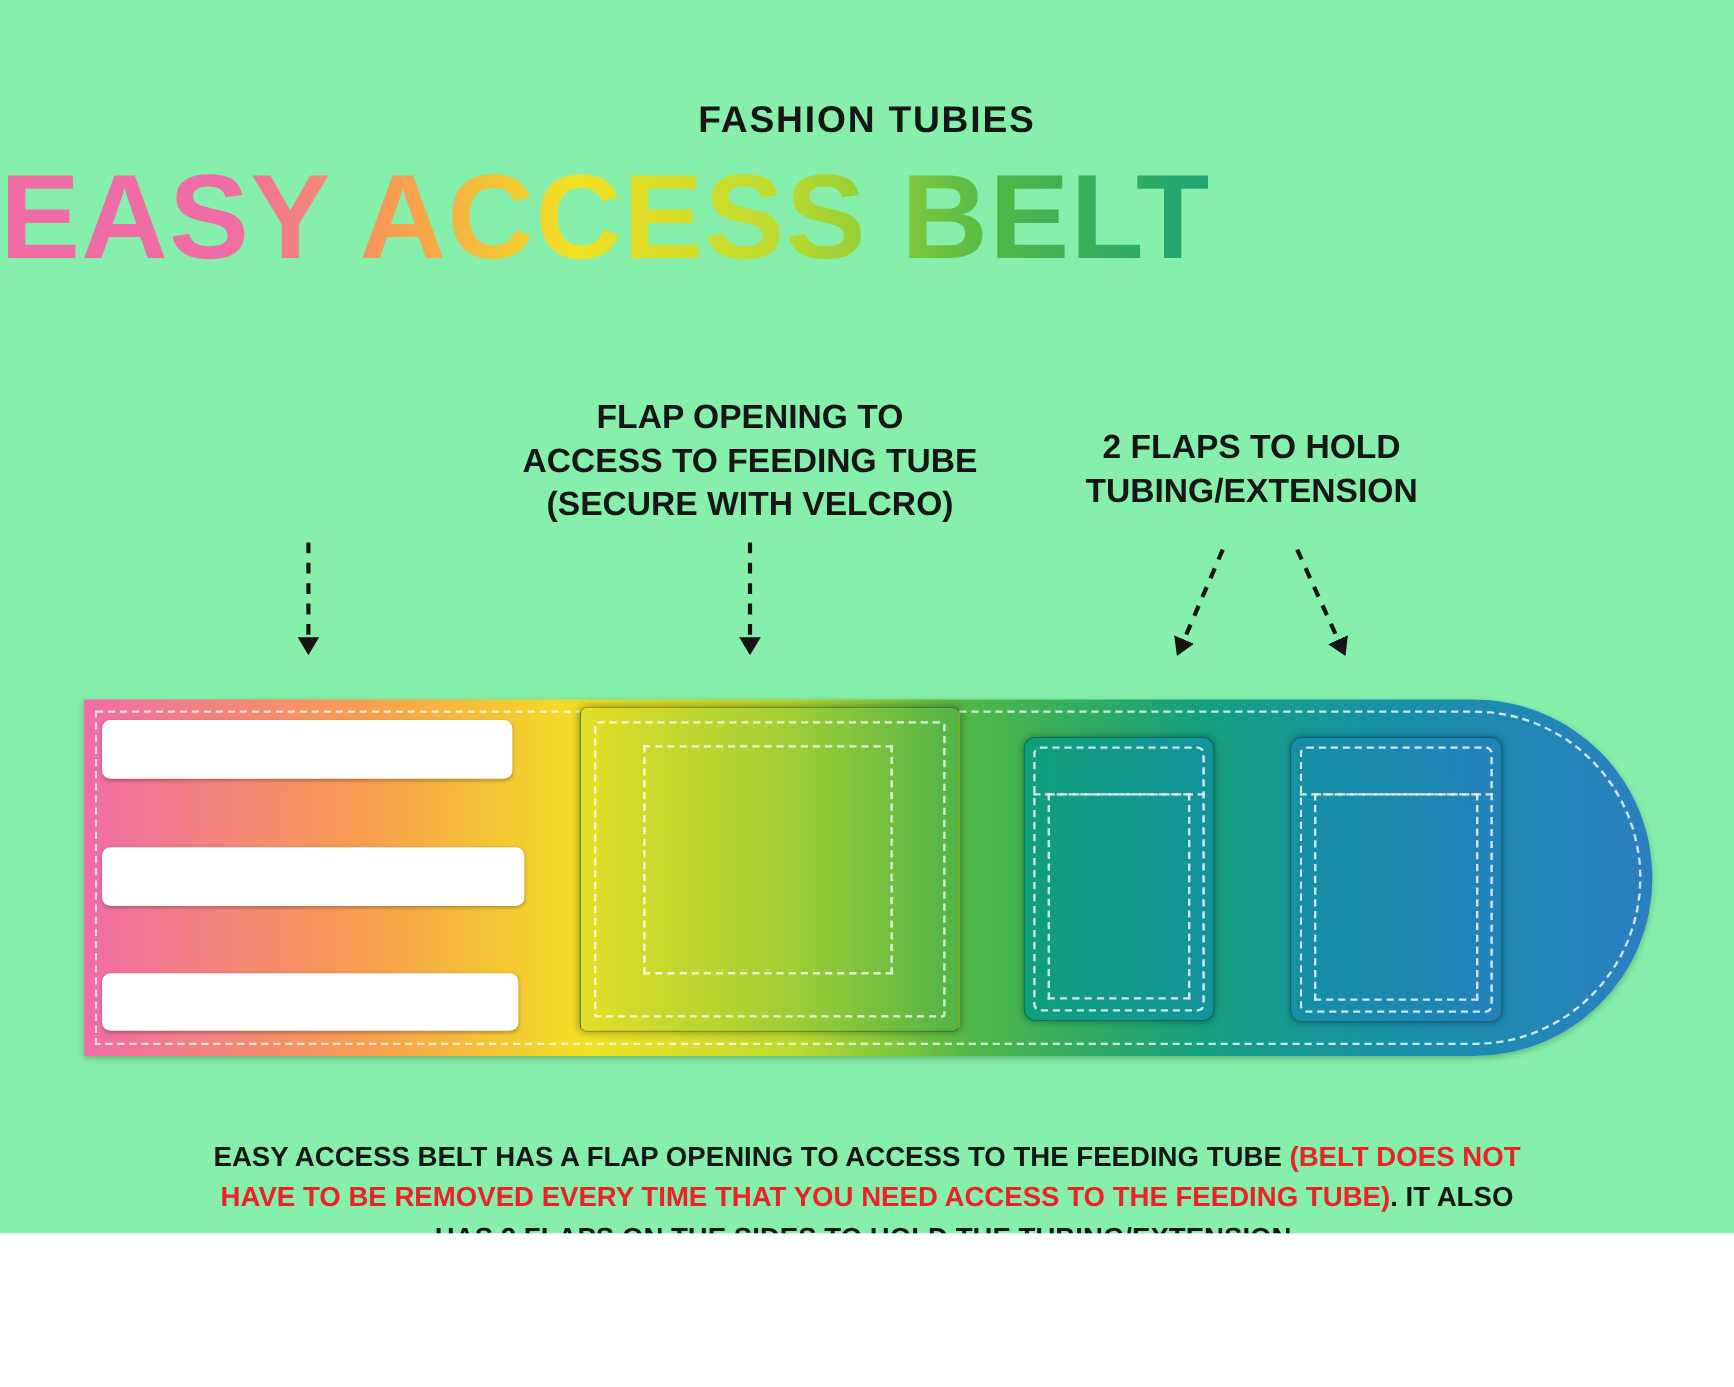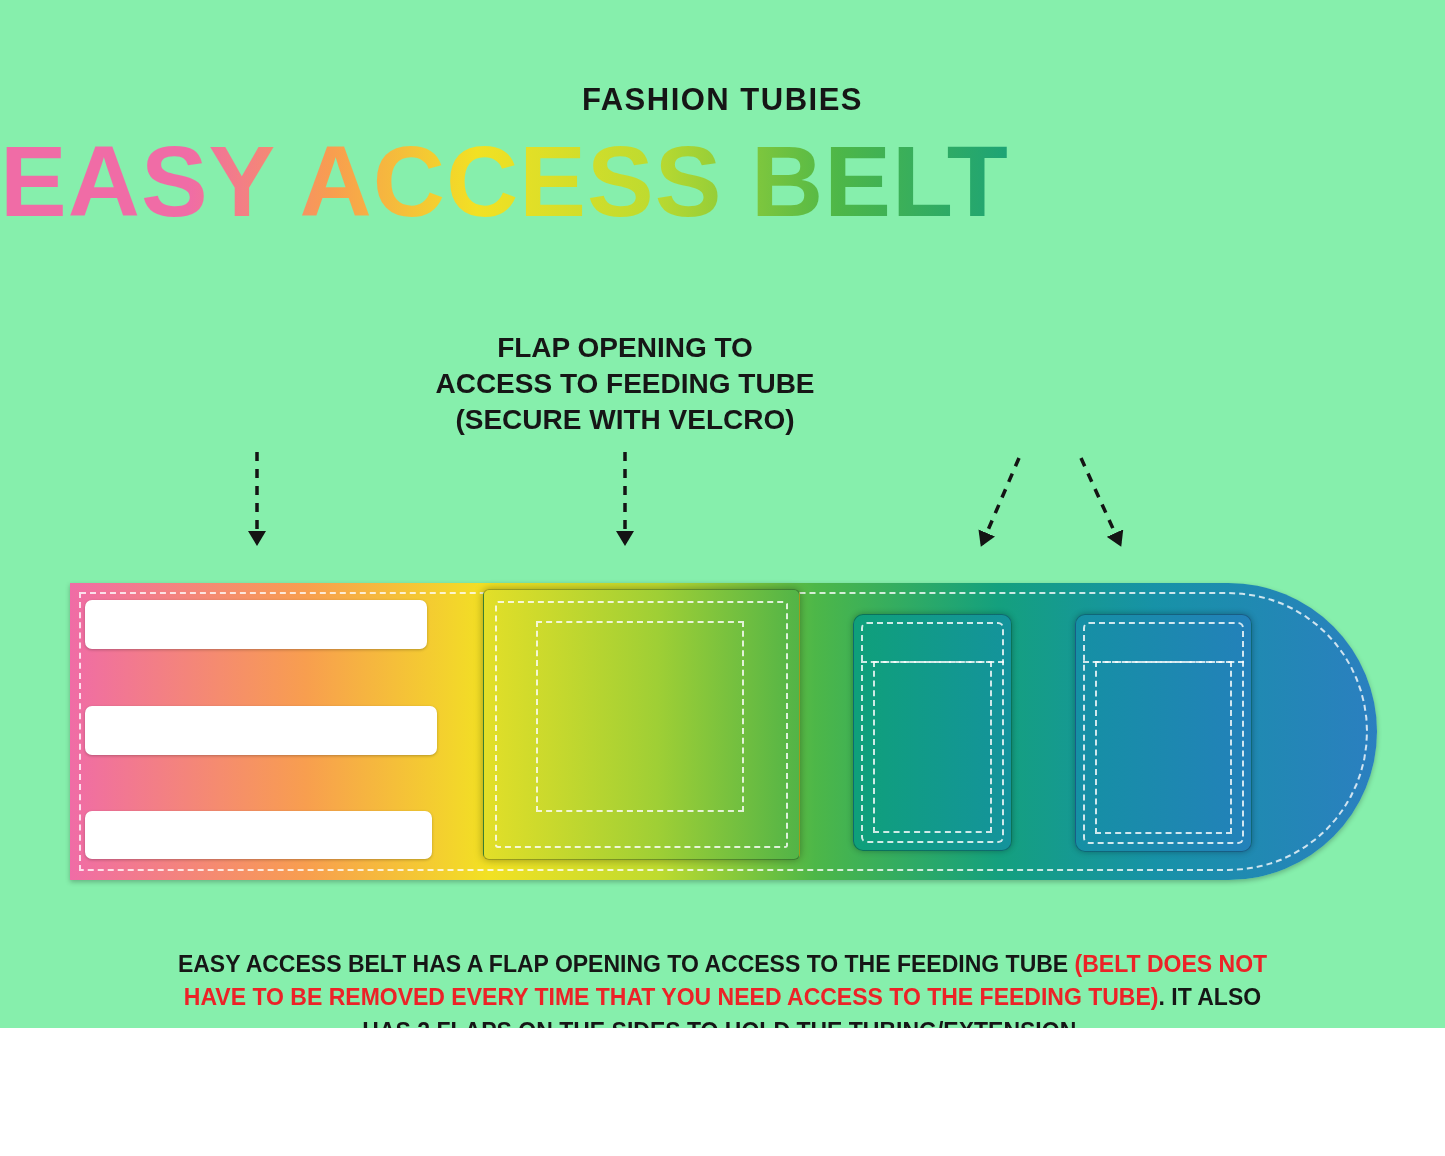--- a/index.html
+++ b/index.html
@@ -111,20 +111,22 @@
 <body>
 
 <div class="page">
 
   <div class="brand">FASHION TUBIES</div>
   <div class="page-title">EASY ACCESS BELT</div>
 
   <div class="callout flap">FLAP OPENING TO
 ACCESS TO FEEDING TUBE
 (SECURE WITH VELCRO)</div>
+  <div class="callout sides">2 FLAPS TO HOLD
+TUBING/EXTENSION</div>
 
   <svg class="arrows-overlay" width="1445" height="1156" viewBox="0 0 1445 1156">
     <defs>
       <marker id="ah" markerWidth="15" markerHeight="18" refX="12" refY="9" orient="auto" markerUnits="userSpaceOnUse">
         <path d="M0,0 L15,9 L0,18 Z" fill="#141414"></path>
       </marker>
     </defs>
     <line class="dash-line" x1="257" y1="452" x2="257" y2="543" marker-end="url(#ah)"></line>
     <line class="dash-line" x1="625" y1="452" x2="625" y2="543" marker-end="url(#ah)"></line>
     <line class="dash-line" x1="1019" y1="458" x2="982" y2="544" marker-end="url(#ah)"></line>

